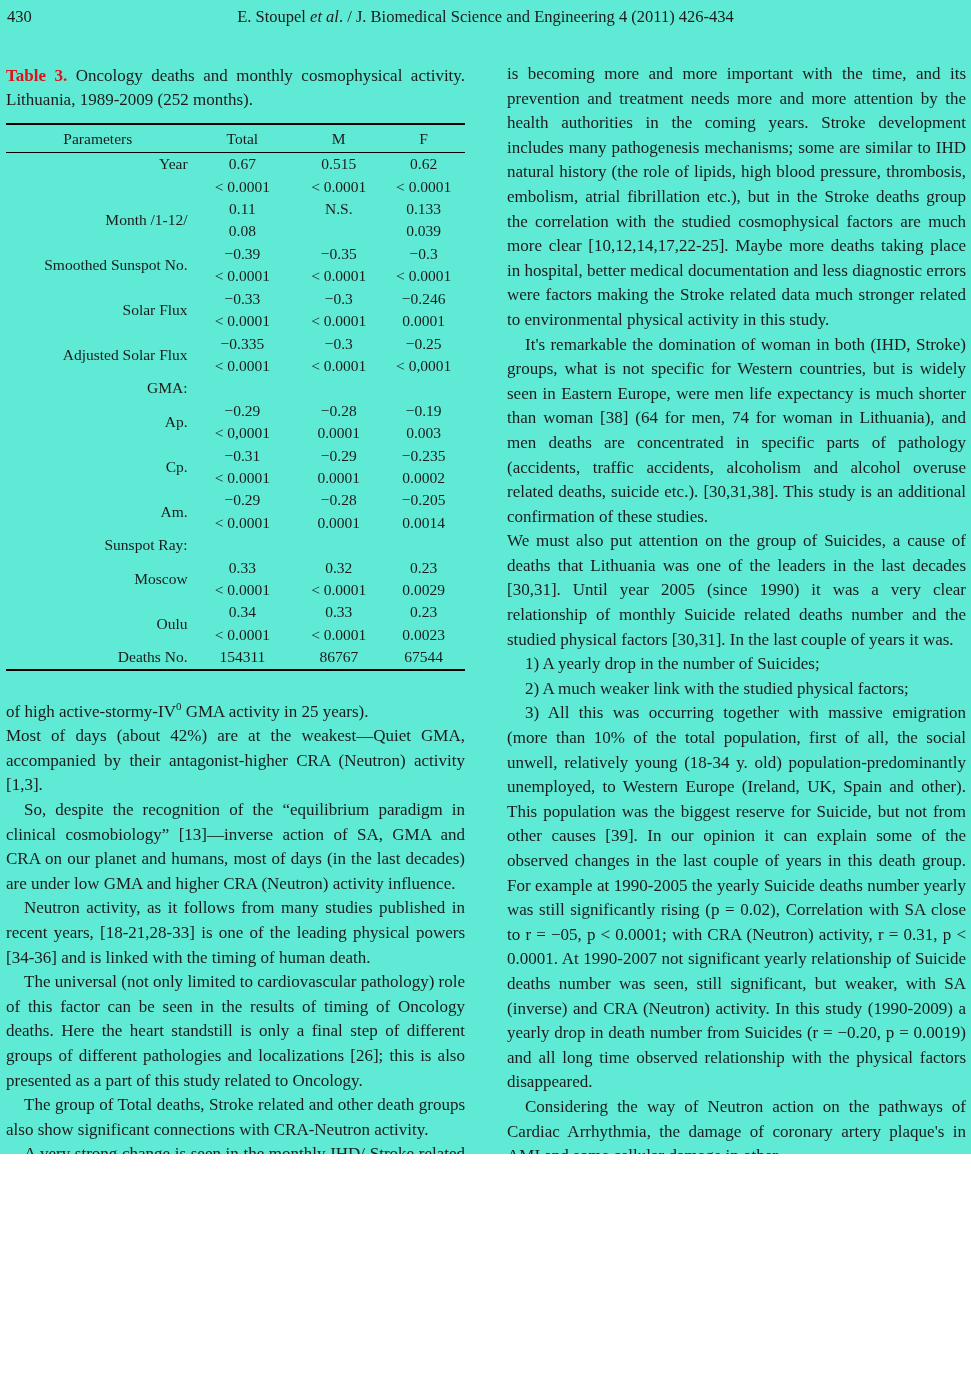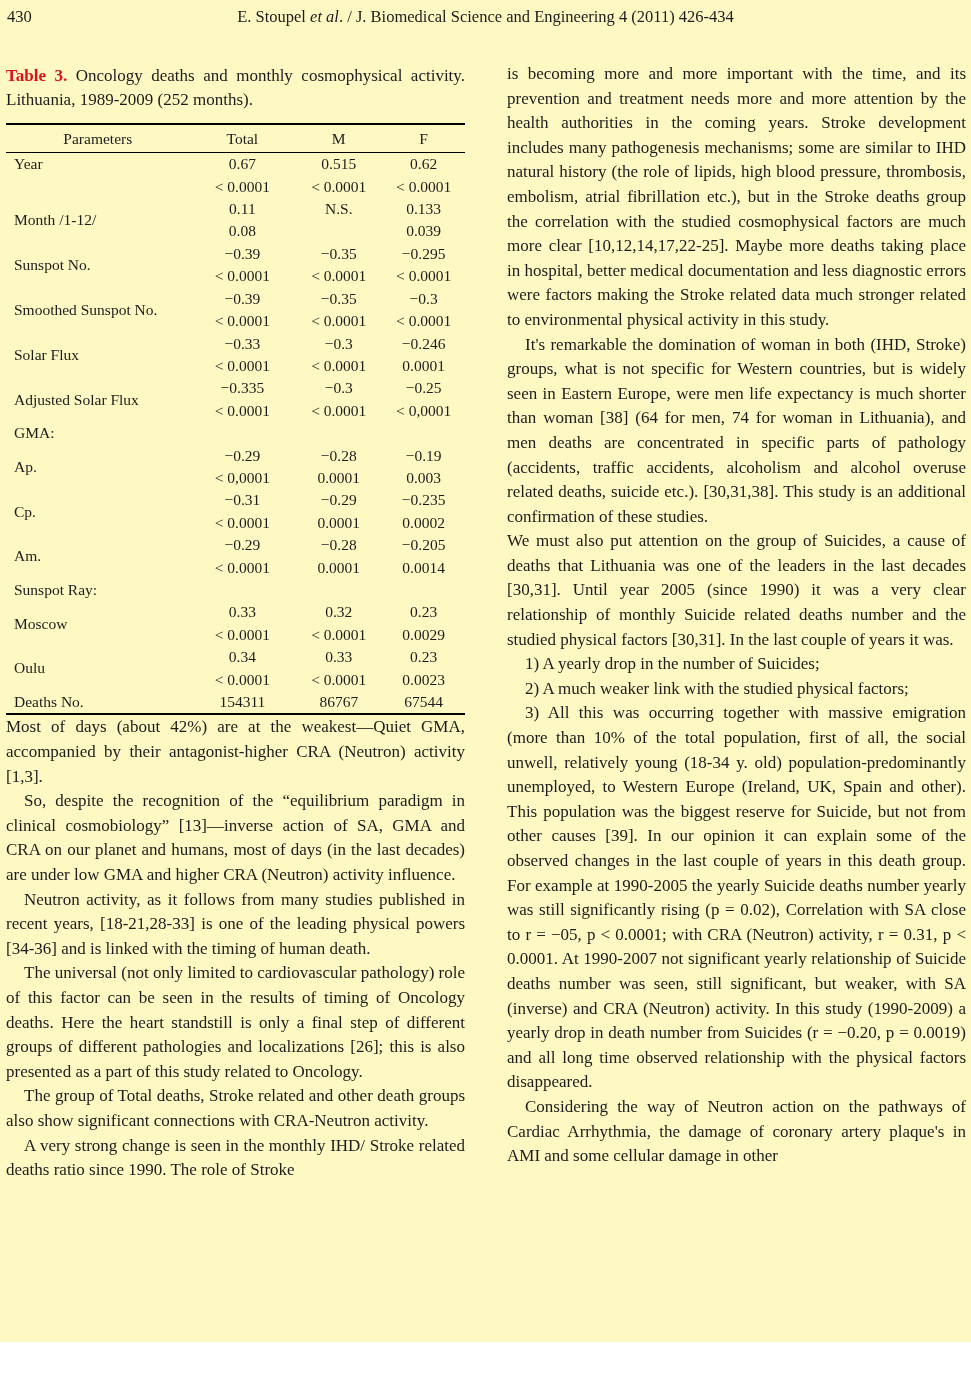--- a/index.html
+++ b/index.html
@@ -1,19 +1,19 @@
 <!DOCTYPE html>
 <html><head>
 <meta charset="utf-8">
 <style>
   html,body{margin:0;padding:0;background:#ffffff;}
   .page{
     position:relative;
-    width:971px;height:1342px;
-    background:#fef9c3;
+    width:971px;height:1154px;
+    background:#5eead4;
     font-family:"Liberation Serif","DejaVu Serif",serif;
     color:#1c1c1c;
     overflow:hidden;
   }
   
   .runhead{position:absolute;top:6px;left:0;width:100%;font-size:16.5px;line-height:22px;}
   .pageno{position:absolute;left:7px;top:0;}
   .runtitle{text-align:center;width:100%;}
   .runtitle .it{font-style:italic;}
 
@@ -33,21 +33,21 @@
     font-size:15.5px;
   }
   table.datatable thead th{
     font-weight:normal;border-bottom:1.5px solid #000;
     padding:3px 2px;text-align:center;line-height:21px;
   }
   table.datatable td{
     padding:0 2px;line-height:22.4px;white-space:pre-line;
   }
   table.datatable td.param{
-    text-align:left;padding-left:8px;vertical-align:middle;white-space:normal;
+    text-align:right;padding-left:8px;vertical-align:middle;white-space:normal;
   }
   table.datatable td.val{text-align:center;vertical-align:top;}
 
   
   .body-p{
     margin:0;font-size:17px;line-height:24.6px;text-align:justify;
   }
   .body-p.indent{text-indent:18px;}
   .intro-p{margin-top:29px;}
   .intro-p sup{font-size:11px;line-height:0;}
@@ -98,29 +98,20 @@
           </tr>
           <tr>
             <td class="param">Month /1-12/</td>
             <td class="val">0.11
 0.08</td>
             <td class="val">N.S.</td>
             <td class="val">0.133
 0.039</td>
           </tr>
           <tr>
-            <td class="param">Sunspot No.</td>
-            <td class="val">−0.39
-&lt; 0.0001</td>
-            <td class="val">−0.35
-&lt; 0.0001</td>
-            <td class="val">−0.295
-&lt; 0.0001</td>
-          </tr>
-          <tr>
             <td class="param">Smoothed Sunspot No.</td>
             <td class="val">−0.39
 &lt; 0.0001</td>
             <td class="val">−0.35
 &lt; 0.0001</td>
             <td class="val">−0.3
 &lt; 0.0001</td>
           </tr>
           <tr>
             <td class="param">Solar Flux</td>
@@ -199,20 +190,21 @@
           </tr>
           <tr>
             <td class="param">Deaths No.</td>
             <td class="val">154311</td>
             <td class="val">86767</td>
             <td class="val">67544</td>
           </tr>
         </tbody>
     </table>
 
+    <p class="body-p intro-p"><span>of high active-stormy-IV</span><sup>0</sup><span> GMA activity in 25 years).</span></p>
 
     <div>
         <p class="body-p">Most of days (about 42%) are at the weakest—Quiet GMA, accompanied by their antagonist-higher CRA (Neutron) activity [1,3].</p>
         <p class="body-p indent">So, despite the recognition of the “equilibrium paradigm in clinical cosmobiology” [13]—inverse action of SA, GMA and CRA on our planet and humans, most of days (in the last decades) are under low GMA and higher CRA (Neutron) activity influence.</p>
         <p class="body-p indent">Neutron activity, as it follows from many studies published in recent years, [18-21,28-33] is one of the leading physical powers [34-36] and is linked with the timing of human death.</p>
         <p class="body-p indent">The universal (not only limited to cardiovascular pathology) role of this factor can be seen in the results of timing of Oncology deaths. Here the heart standstill is only a final step of different groups of different pathologies and localizations [26]; this is also presented as a part of this study related to Oncology.</p>
         <p class="body-p indent">The group of Total deaths, Stroke related and other death groups also show significant connections with CRA-Neutron activity.</p>
         <p class="body-p indent">A very strong change is seen in the monthly IHD/ Stroke related deaths ratio since 1990. The role of Stroke</p>
       </div>
   </div>

